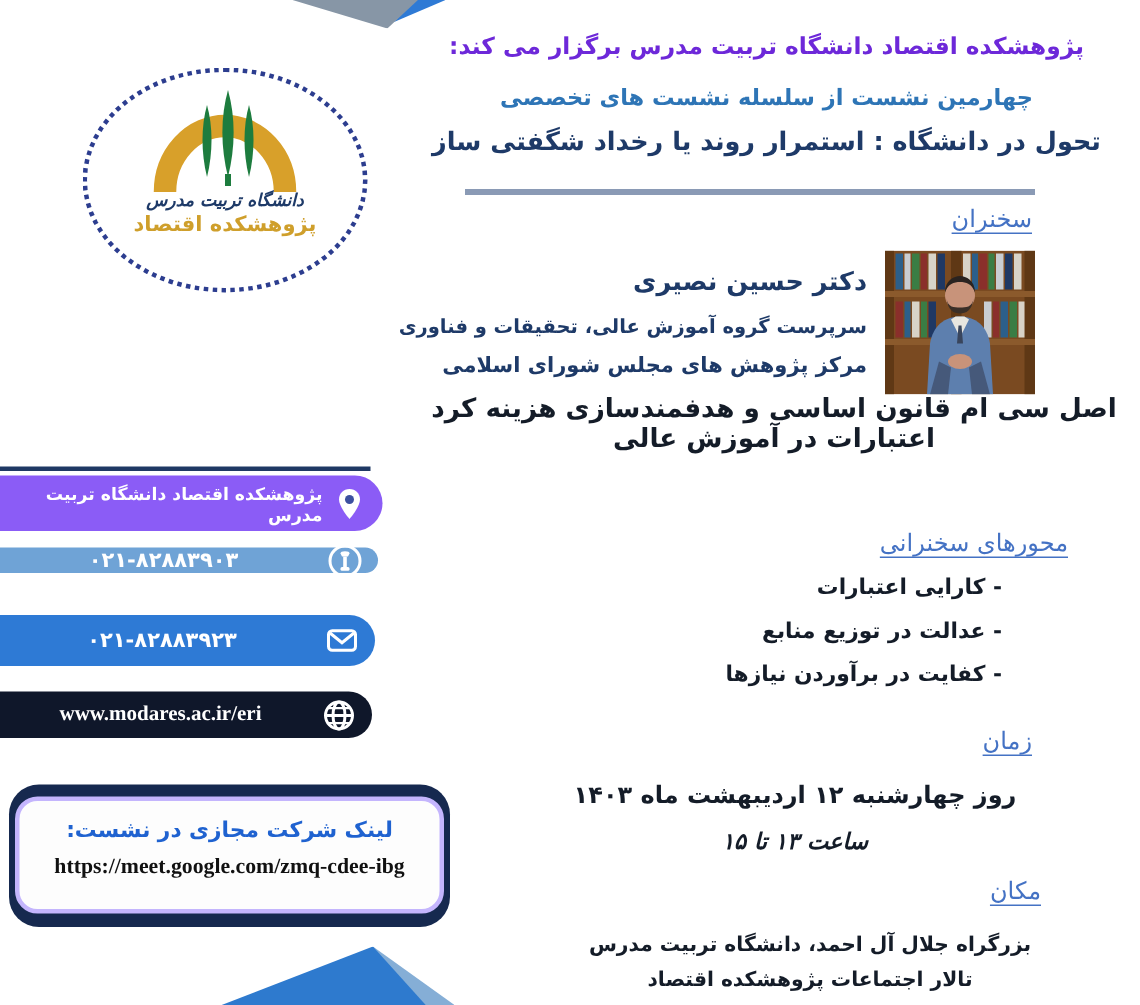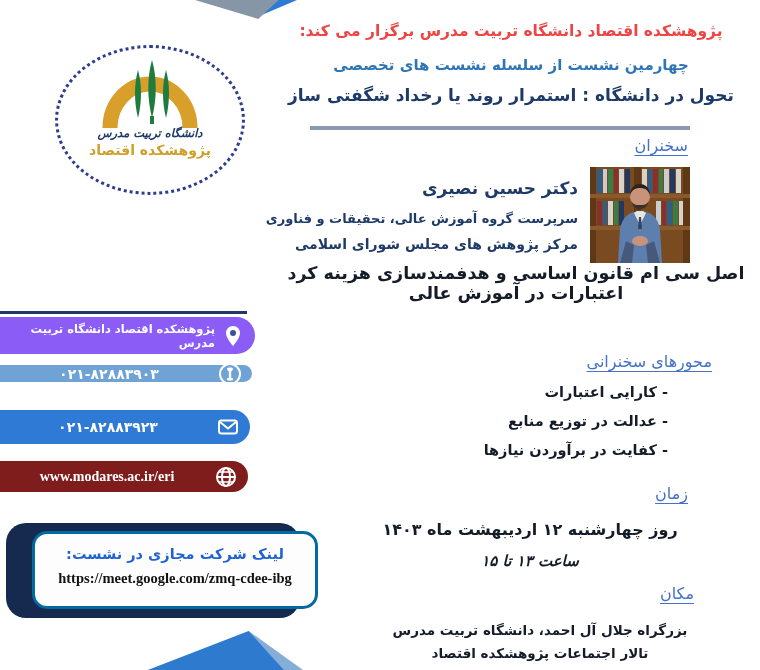--- a/index.html
+++ b/index.html
@@ -15,21 +15,21 @@
 
   
   .logo{position:absolute;left:55px;top:45px;width:190px;height:150px;
         border:3px dotted #2c3d8f;border-radius:50%;box-sizing:border-box;text-align:center;}
   .logo svg{display:block;margin:10px auto 0;}
   .logo .uni{color:#1e3a68;font-size:11.5px;font-weight:700;font-style:italic;margin-top:-4px;}
   .logo .inst{color:#cf9f2b;font-size:14px;font-weight:700;margin-top:2px;}
 
   
   .head{position:absolute;left:270px;right:8px;top:22px;text-align:center;}
-  .head .l1{color:#ef4444;font-size:15.5px;font-weight:700;}
+  .head .l1{color:#6d28d9;font-size:15.5px;font-weight:700;}
   .head .l2{color:#2e75b6;font-size:15px;font-weight:700;margin-top:16px;}
   .head .l3{color:#1e3a68;font-size:17px;font-weight:700;margin-top:11px;}
   .divider{position:absolute;left:310px;top:126px;width:380px;height:4px;background:#8a9ab5;}
 
   
   .sec{position:absolute;color:#4472c4;font-size:16px;text-decoration:underline;
        text-underline-offset:4px;}
   .sec.speaker{right:72px;top:136px;}
   .sec.topics{right:48px;top:352px;}
   .sec.time{right:72px;top:484px;}
@@ -62,28 +62,28 @@
   .pill{position:absolute;left:0;color:#fff;border-radius:0 40px 40px 0;
         display:flex;align-items:center;justify-content:center;box-sizing:border-box;}
   .pill .ico{position:absolute;right:10px;top:50%;transform:translateY(-50%);width:24px;height:24px;}
   .pill-line{position:absolute;left:0;top:311px;width:247px;height:3px;background:#1f3864;}
   .pill.p1{top:317px;width:255px;height:37px;background:#8b5cf6;font-size:11.5px;font-weight:700;
            padding-right:40px;}
   .pill.p2{top:365px;width:252px;height:17px;background:#6fa3d6;font-size:14px;font-weight:700;
            padding-right:34px;letter-spacing:1px;}
   .pill.p3{top:410px;width:250px;height:34px;background:#2e7ad5;font-size:14px;font-weight:700;
            padding-right:34px;letter-spacing:1px;}
-  .pill.p4{top:461px;width:248px;height:31px;background:#7f1d1d;font-size:14px;font-weight:700;
+  .pill.p4{top:461px;width:248px;height:31px;background:#0f172a;font-size:14px;font-weight:700;
            padding-right:34px;font-family:"Liberation Serif","DejaVu Serif",serif;}
 
   
   .meet-shadow{position:absolute;left:6px;top:523px;width:294px;height:95px;
                background:#16294f;border-radius:20px;}
   .meet-box{position:absolute;left:10px;top:531px;width:286px;height:78px;background:#fdfdfd;
-            border:3px solid #0369a1;border-radius:15px;box-sizing:border-box;text-align:center;margin-left:22px;}
+            border:3px solid #c4b5fd;border-radius:15px;box-sizing:border-box;text-align:center;}
   .meet-box .lbl{color:#1f62d0;font-size:14.5px;font-weight:700;margin-top:12px;}
   .meet-box .url{color:#111;font-size:14.5px;font-weight:700;margin-top:8px;
                  font-family:"Liberation Serif","DejaVu Serif",serif;}
 
   
   .btri{position:absolute;left:143px;top:631px;width:160px;height:39px;}
   .btri .light{position:absolute;inset:0;background:#85aed6;
                clip-path:polygon(66% 0,100% 100%,60% 100%);}
   .btri .dark{position:absolute;inset:0;background:#2e7ace;
               clip-path:polygon(3% 100%,66% 0,88% 100%);}

